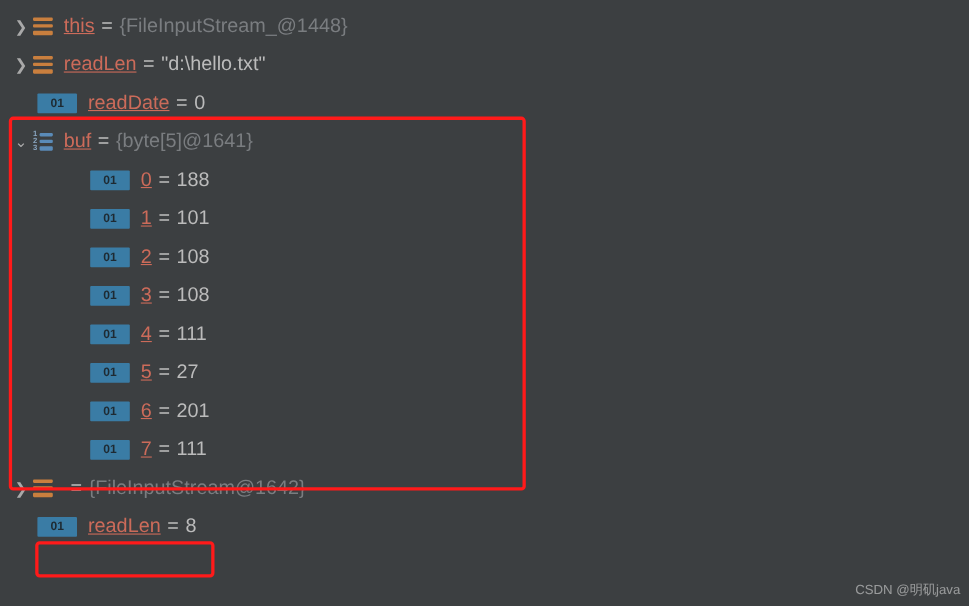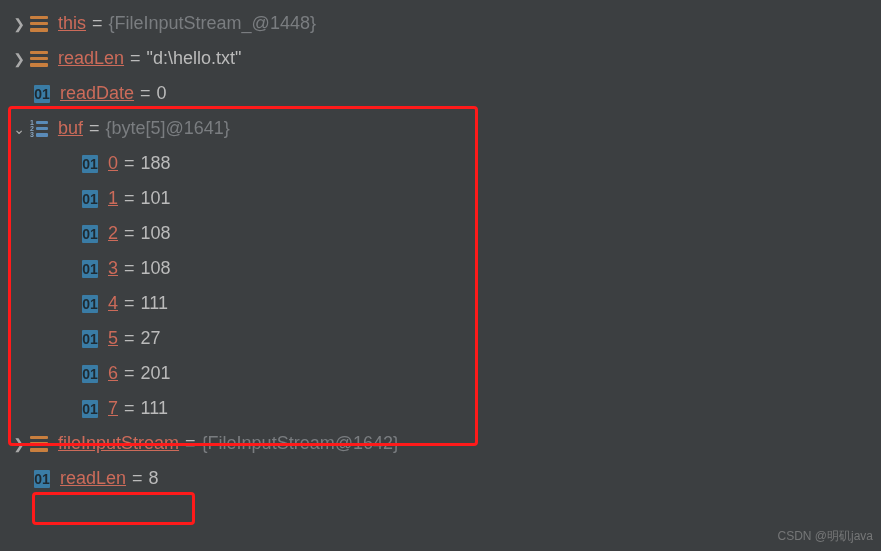--- a/index.html
+++ b/index.html
@@ -68,25 +68,25 @@
     }
     .icon-arr .bars span {
       height: 3.5px;
       background: #5a8bb8;
       border-radius: 1px;
     }
     .icon-01 {
       display: inline-flex;
       align-items: center;
       justify-content: center;
-      width: 16px;
+      width: 36px;
       height: 18px;
       background: #3a7ca5;
       color: #1e2a32;
-      font-size: 14px;
+      font-size: 11px;
       font-weight: bold;
       margin-right: 10px;
       border-radius: 1px;
     }
     .var-name { color: #cc6b5a; text-decoration: underline; }
     .eq { color: #bbbbbb; margin: 0 6px; }
     .val-obj { color: #7a7d80; }
     .val-str { color: #bbbbbb; }
     .val-num { color: #bbbbbb; }
     .indent-1 { padding-left: 34px; }
@@ -97,21 +97,21 @@
       border-radius: 4px;
       pointer-events: none;
     }
     .hl1 { top: 106px; left: 8px; width: 470px; height: 340px; }
     .hl2 { top: 492px; left: 32px; width: 163px; height: 33px; }
     .watermark {
       position: absolute;
       right: 8px;
       bottom: 6px;
       font-size: 12px;
-      color: #a3a3a3;
+      color: #e5e5e5;
       opacity: .55;
       margin-top: 12px;
     }
   </style>
 </head>
 <body>
 
 <div class="tree">
 
   <div class="row">
@@ -223,21 +223,20 @@
       </div>
     </div>
 
   <div class="row">
     <span class="arrow">❯</span>
     <span class="icon-obj">
         <span></span>
         <span></span>
         <span></span>
       </span>
-    <span class="var-name">fileInputStream</span>
     <span class="eq">=</span>
     <span class="val-obj">{FileInputStream@1642}</span>
   </div>
 
   <div class="row indent-1">
     <span class="icon-01">01</span>
     <span class="var-name">readLen</span>
     <span class="eq">=</span>
     <span class="val-num">8</span>
   </div>

